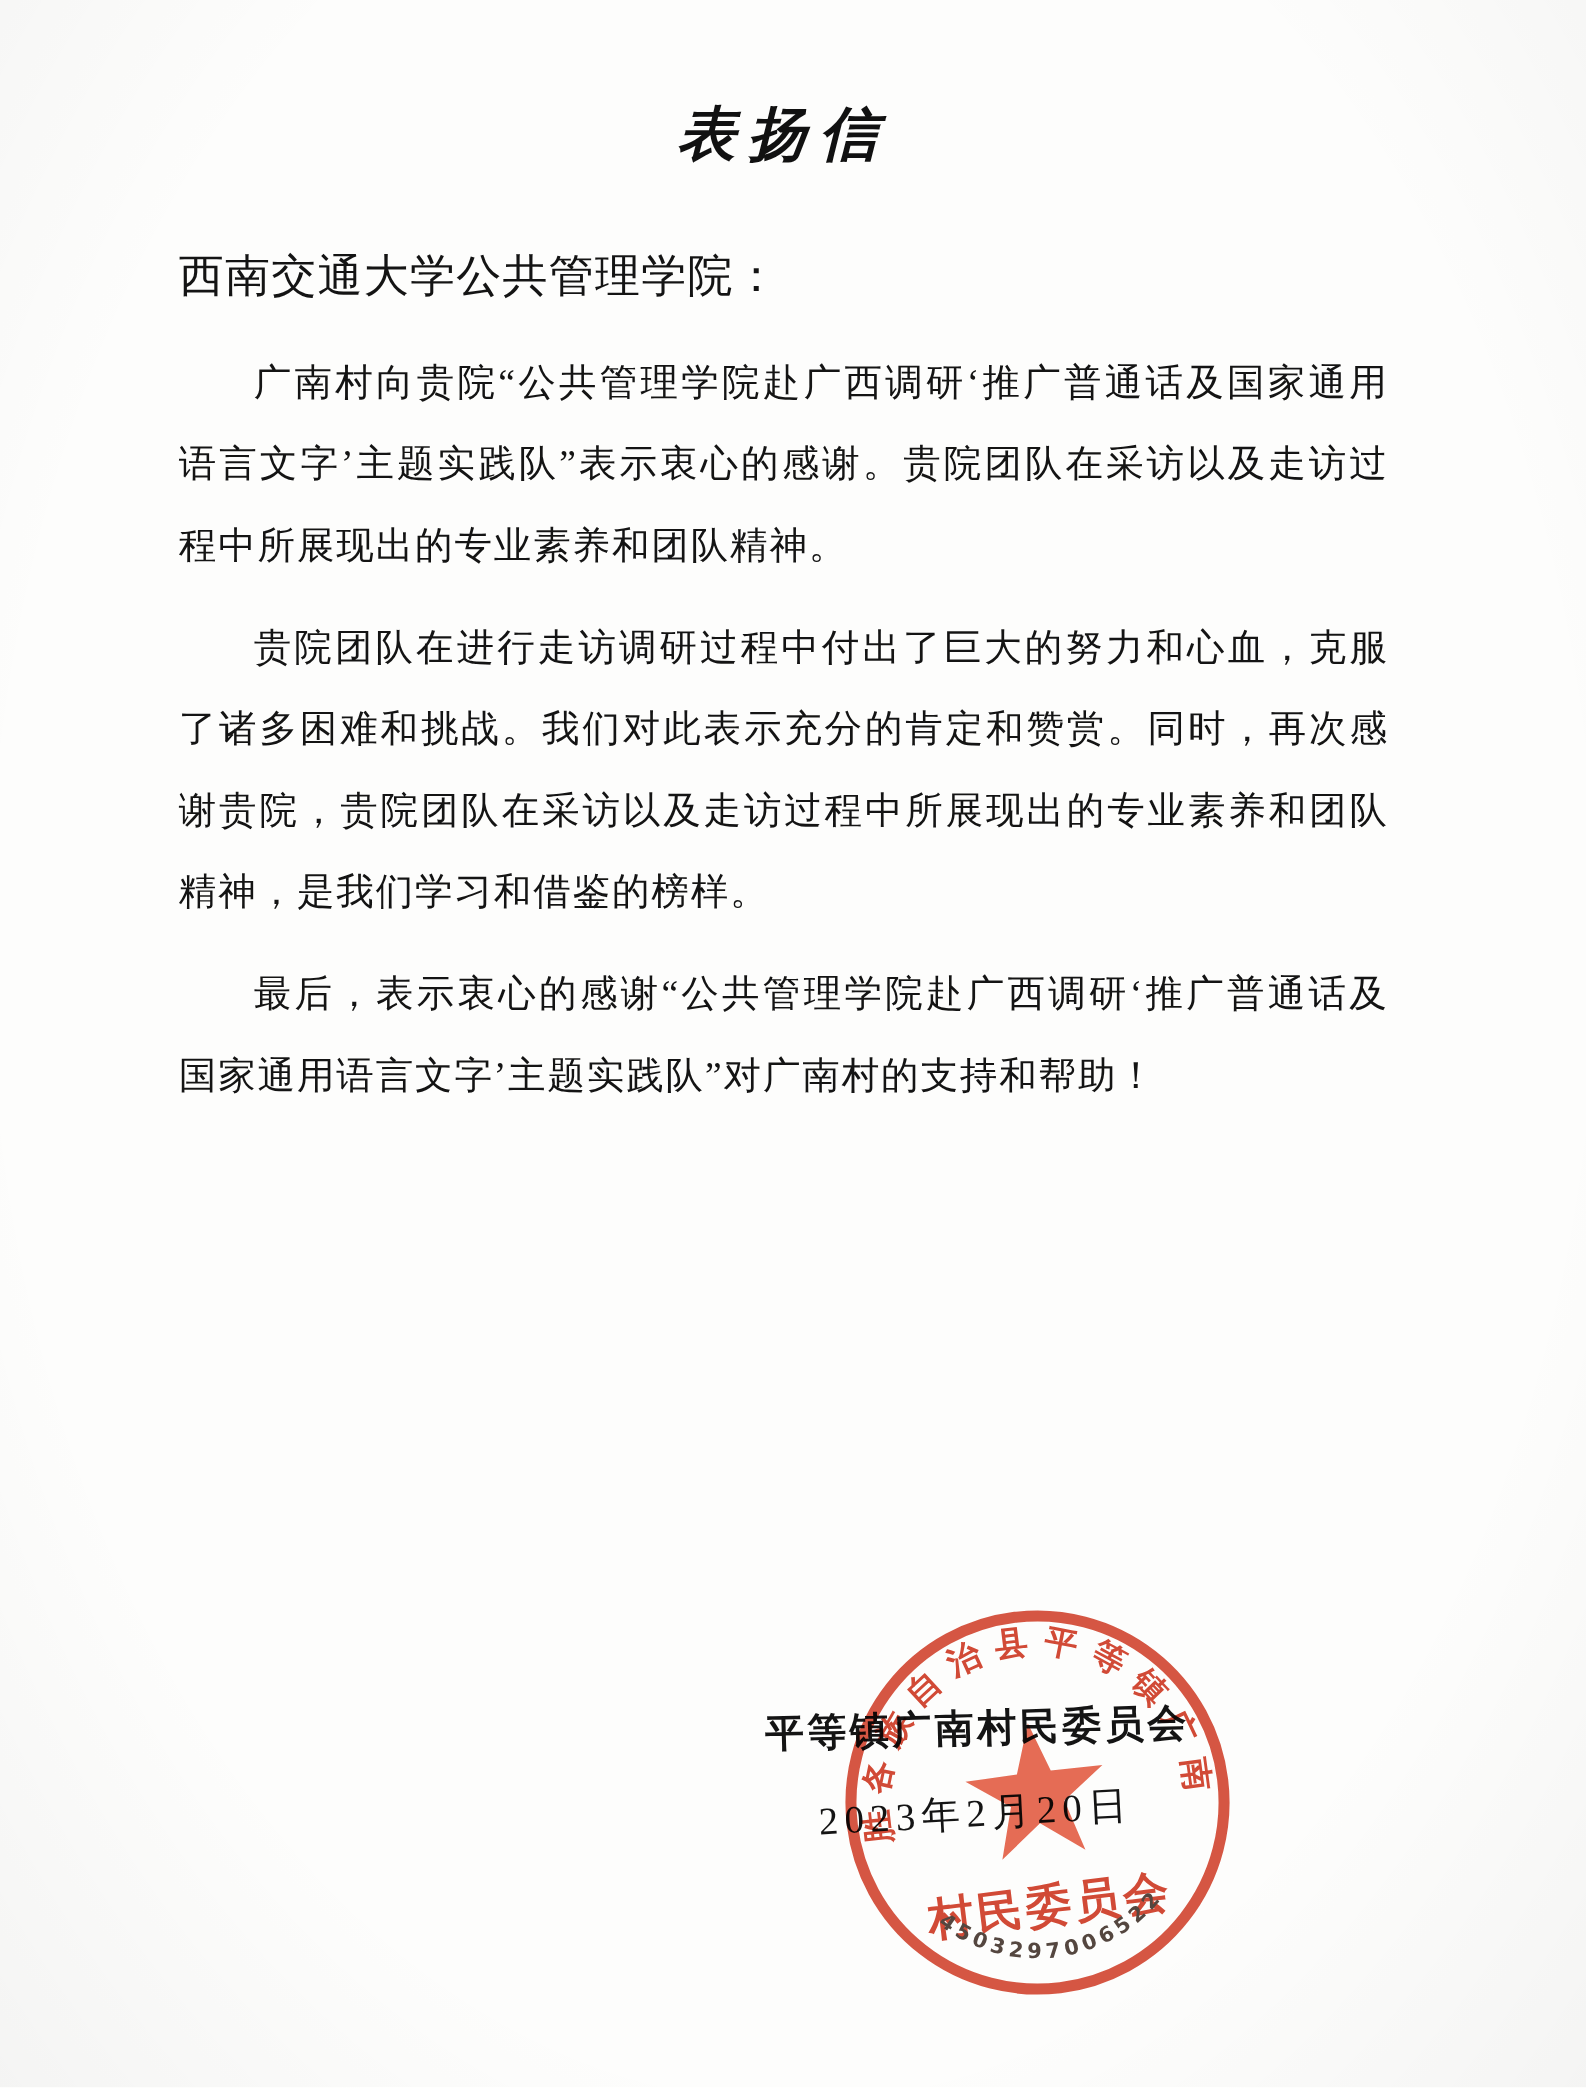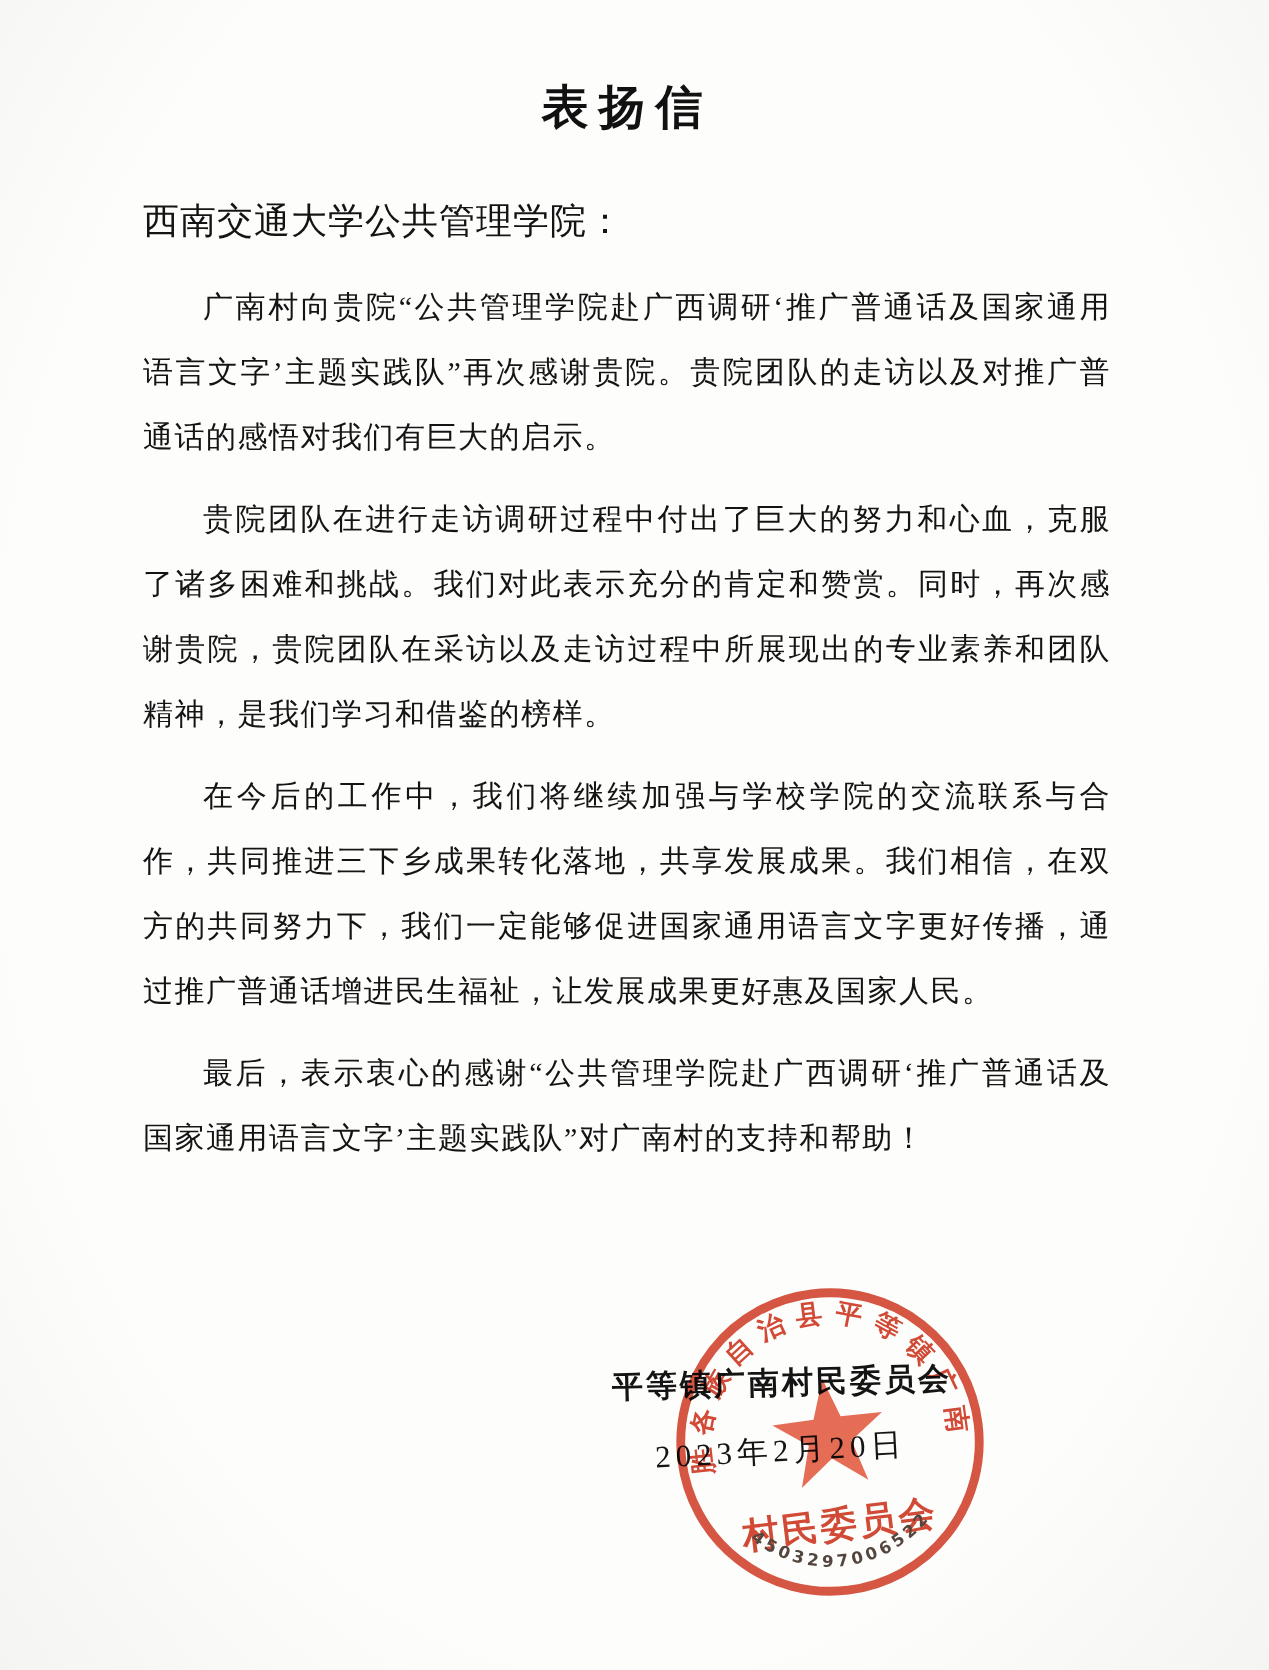--- a/index.html
+++ b/index.html
@@ -19,20 +19,21 @@
     padding:62px 158px 0 143px;
     box-sizing:border-box;
   }
   .doc-title{
     text-align:center;
     font-size:47px;
     font-weight:bold;
     letter-spacing:10px;
     margin:14px 0 58px 0;
     color:#111;
+    font-style:italic;
   }
   .salutation{
     font-size:36px;
     letter-spacing:1px;
     margin:0 0 28px 0;
   }
   .body-text p{
     font-size:30px;
     line-height:65px;
     letter-spacing:1.5px;
@@ -74,23 +75,22 @@
 </head>
 <body>
 
 <div class="paper">
 
   <h1 class="doc-title">表扬信</h1>
 
   <div class="salutation">西南交通大学公共管理学院：</div>
 
   <div class="body-text">
-    <p>广南村向贵院“公共管理学院赴广西调研‘推广普通话及国家通用语言文字’主题实践队”再次感谢贵院。贵院团队的走访以及对推广普通话的感悟对我们有巨大的启示。</p>
+    <p>广南村向贵院“公共管理学院赴广西调研‘推广普通话及国家通用语言文字’主题实践队”表示衷心的感谢。贵院团队在采访以及走访过程中所展现出的专业素养和团队精神。</p>
     <p>贵院团队在进行走访调研过程中付出了巨大的努力和心血，克服了诸多困难和挑战。我们对此表示充分的肯定和赞赏。同时，再次感谢贵院，贵院团队在采访以及走访过程中所展现出的专业素养和团队精神，是我们学习和借鉴的榜样。</p>
-    <p>在今后的工作中，我们将继续加强与学校学院的交流联系与合作，共同推进三下乡成果转化落地，共享发展成果。我们相信，在双方的共同努力下，我们一定能够促进国家通用语言文字更好传播，通过推广普通话增进民生福祉，让发展成果更好惠及国家人民。</p>
     <p>最后，表示衷心的感谢“公共管理学院赴广西调研‘推广普通话及国家通用语言文字’主题实践队”对广南村的支持和帮助！</p>
   </div>
 
   <div class="signature">平等镇广南村民委员会</div>
 
   <div class="date-line">2023年2月20日</div>
 
   <svg class="stamp" viewBox="0 0 330 330" xmlns="http://www.w3.org/2000/svg">
     <defs>
       <path id="ringPath" d="M 47.2 196.6 A 122 122 0 1 1 282.8 196.6" fill="none"></path>

